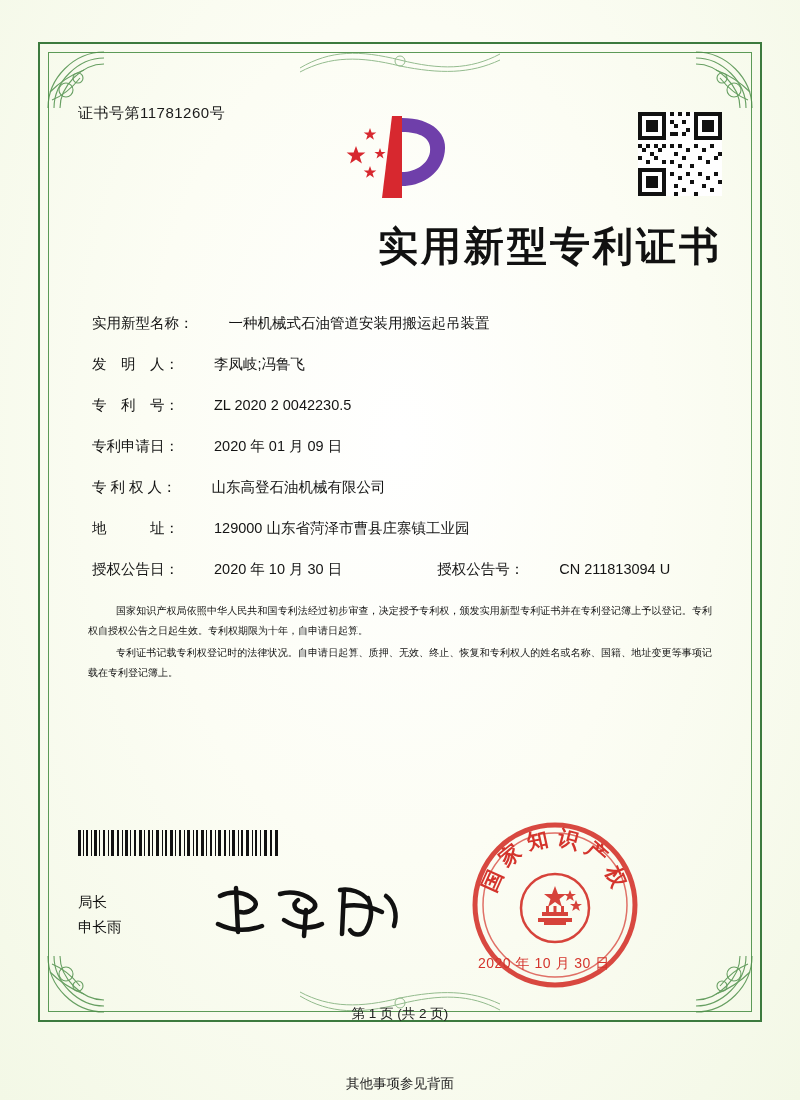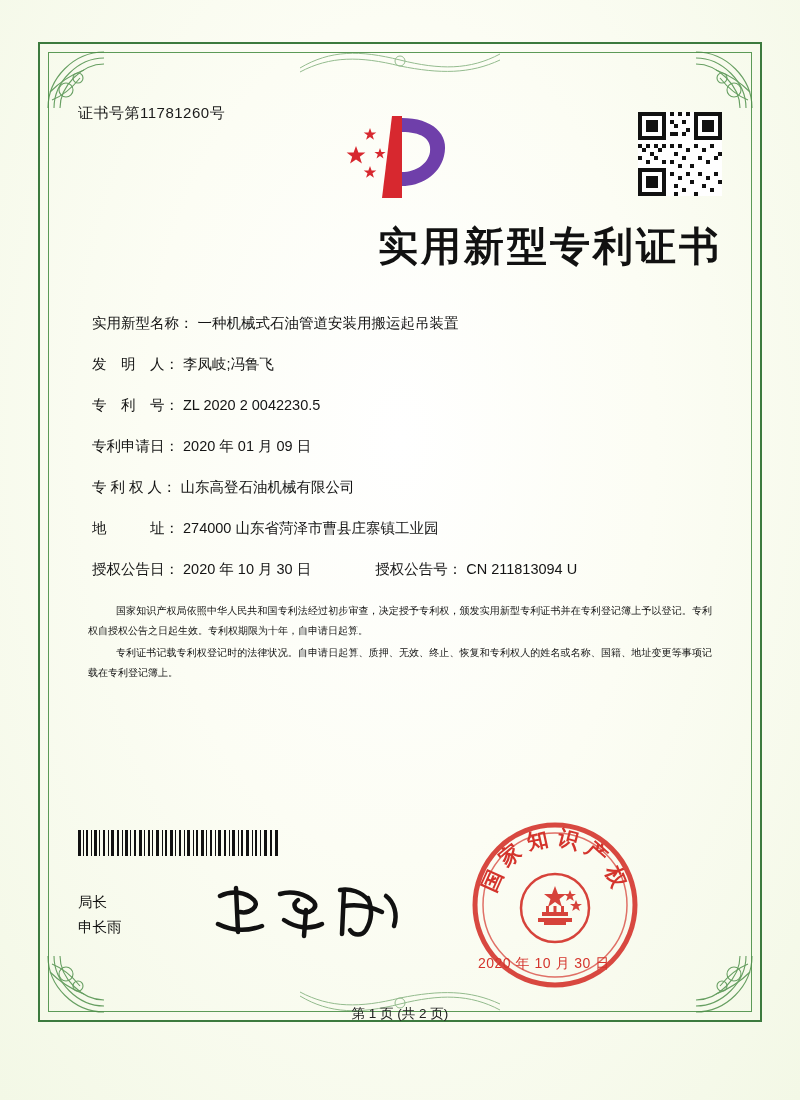--- a/index.html
+++ b/index.html
@@ -97,20 +97,21 @@
   .fields {
     margin-top: 40px;
     font-size: 14.5px;
     color: #141414;
   }
   .field-row {
     display: flex;
     align-items: baseline;
     margin-bottom: 22px;
     padding-left: 14px;
+    gap: 31px;
   }
   .field-label {
     white-space: pre;
     flex: 0 0 auto;
     color: #141414;
   }
   .field-value {
     margin-left: 4px;
     color: #141414;
   }
@@ -383,21 +384,21 @@
       <div class="field-row">
         <span class="field-label">专利申请日：</span>
         <span class="field-value">2020 年 01 月 09 日</span>
       </div>
       <div class="field-row">
         <span class="field-label">专 利 权 人：</span>
         <span class="field-value">山东高登石油机械有限公司</span>
       </div>
       <div class="field-row">
         <span class="field-label">地　　　址：</span>
-        <span class="field-value">274000  山东省菏泽市曹县庄寨镇工业园</span>
+        <span class="field-value">129000  山东省菏泽市曹县庄寨镇工业园</span>
       </div>
       <div class="field-row two-col">
         <span class="field-label">授权公告日：</span>
         <span class="field-value">2020 年 10 月 30 日</span>
         <span class="field-second-label">授权公告号：</span>
         <span class="field-value">CN 211813094 U</span>
       </div>
     </div>
 
     <div class="paragraphs">
@@ -505,13 +506,14 @@
         <path id="sealArc" d="M 85,85 m -60,0 a 60,60 0 1,1 120,0" fill="none"></path>
       </defs>
       <text font-family="'DejaVu Sans', sans-serif" font-size="21" font-weight="bold" fill="#d4342c" letter-spacing="7">
         <textPath href="#sealArc" startOffset="6%">国家知识产权局</textPath>
       </text>
     </svg>
   </div>
   <div class="seal-date">2020 年 10 月 30 日</div>
 
   <div class="page-no">第 1 页 (共 2 页)</div>
+  <div class="footer-note">其他事项参见背面</div>
 </div>
 
 </body></html>

